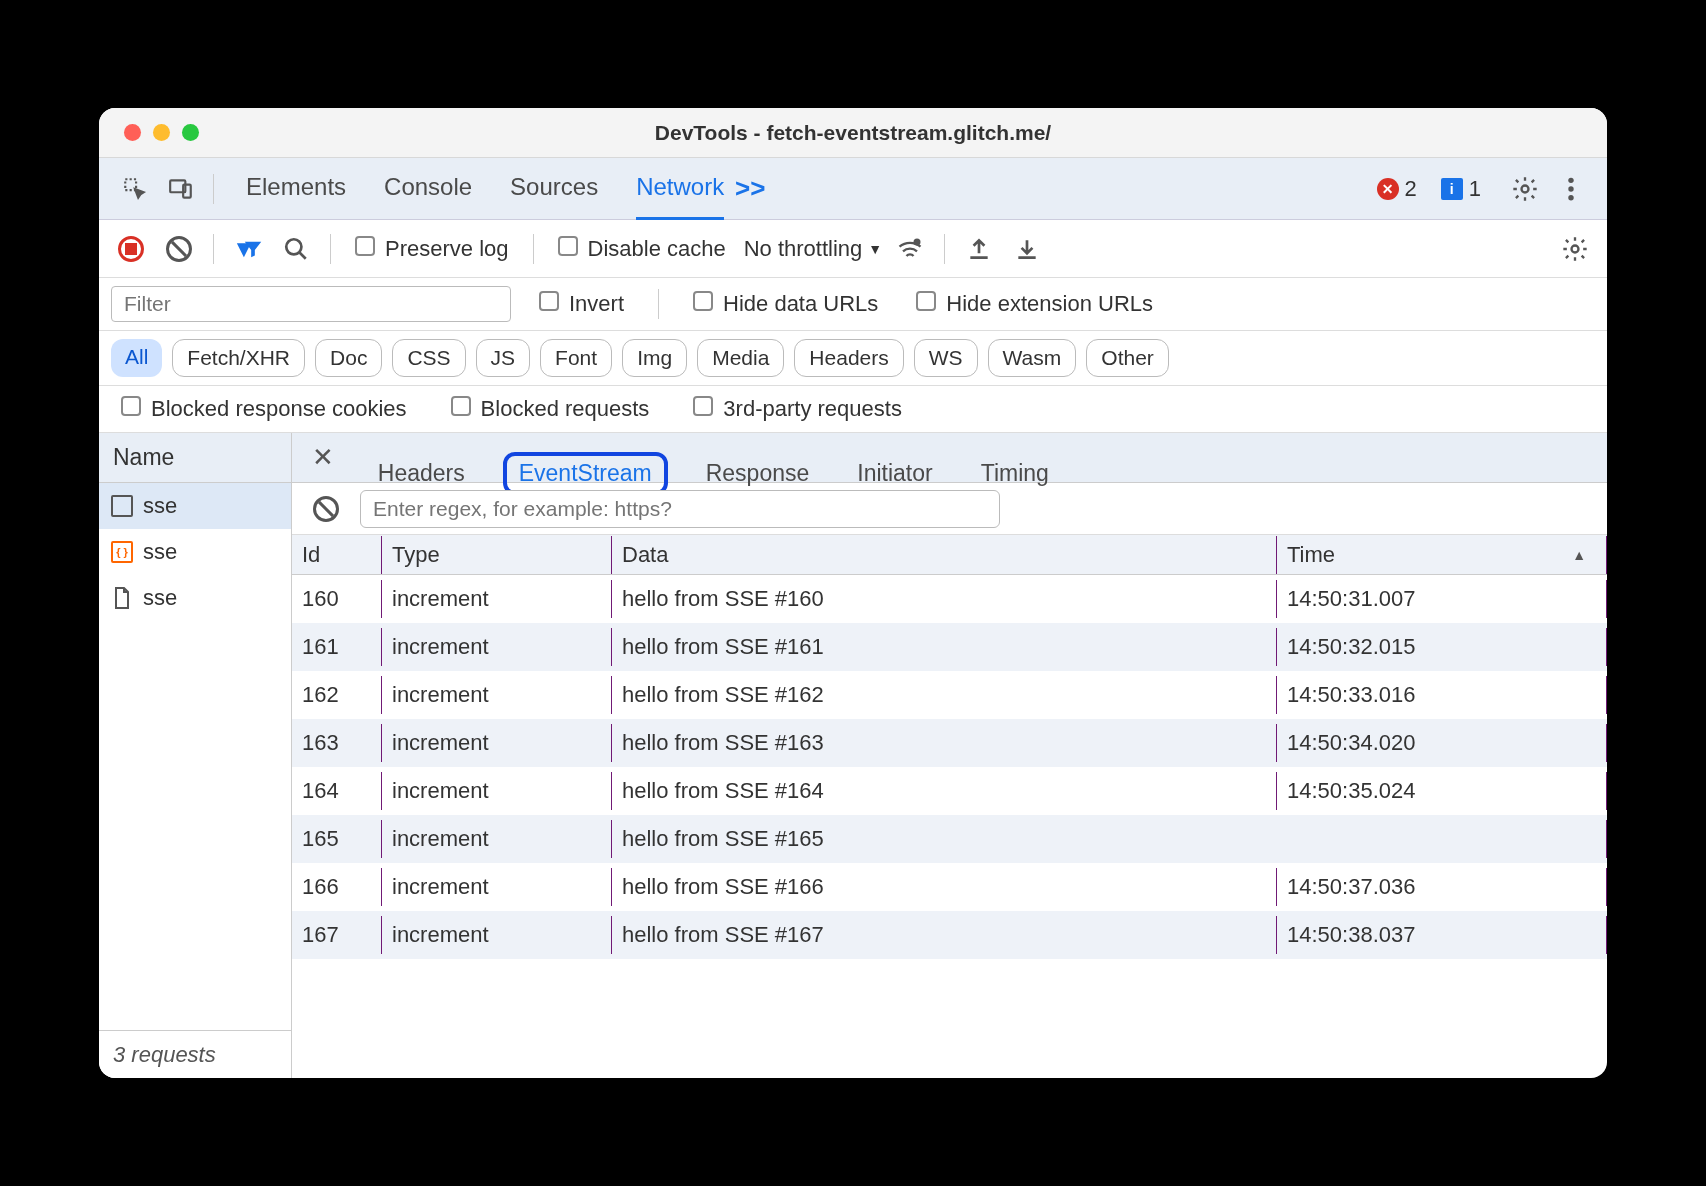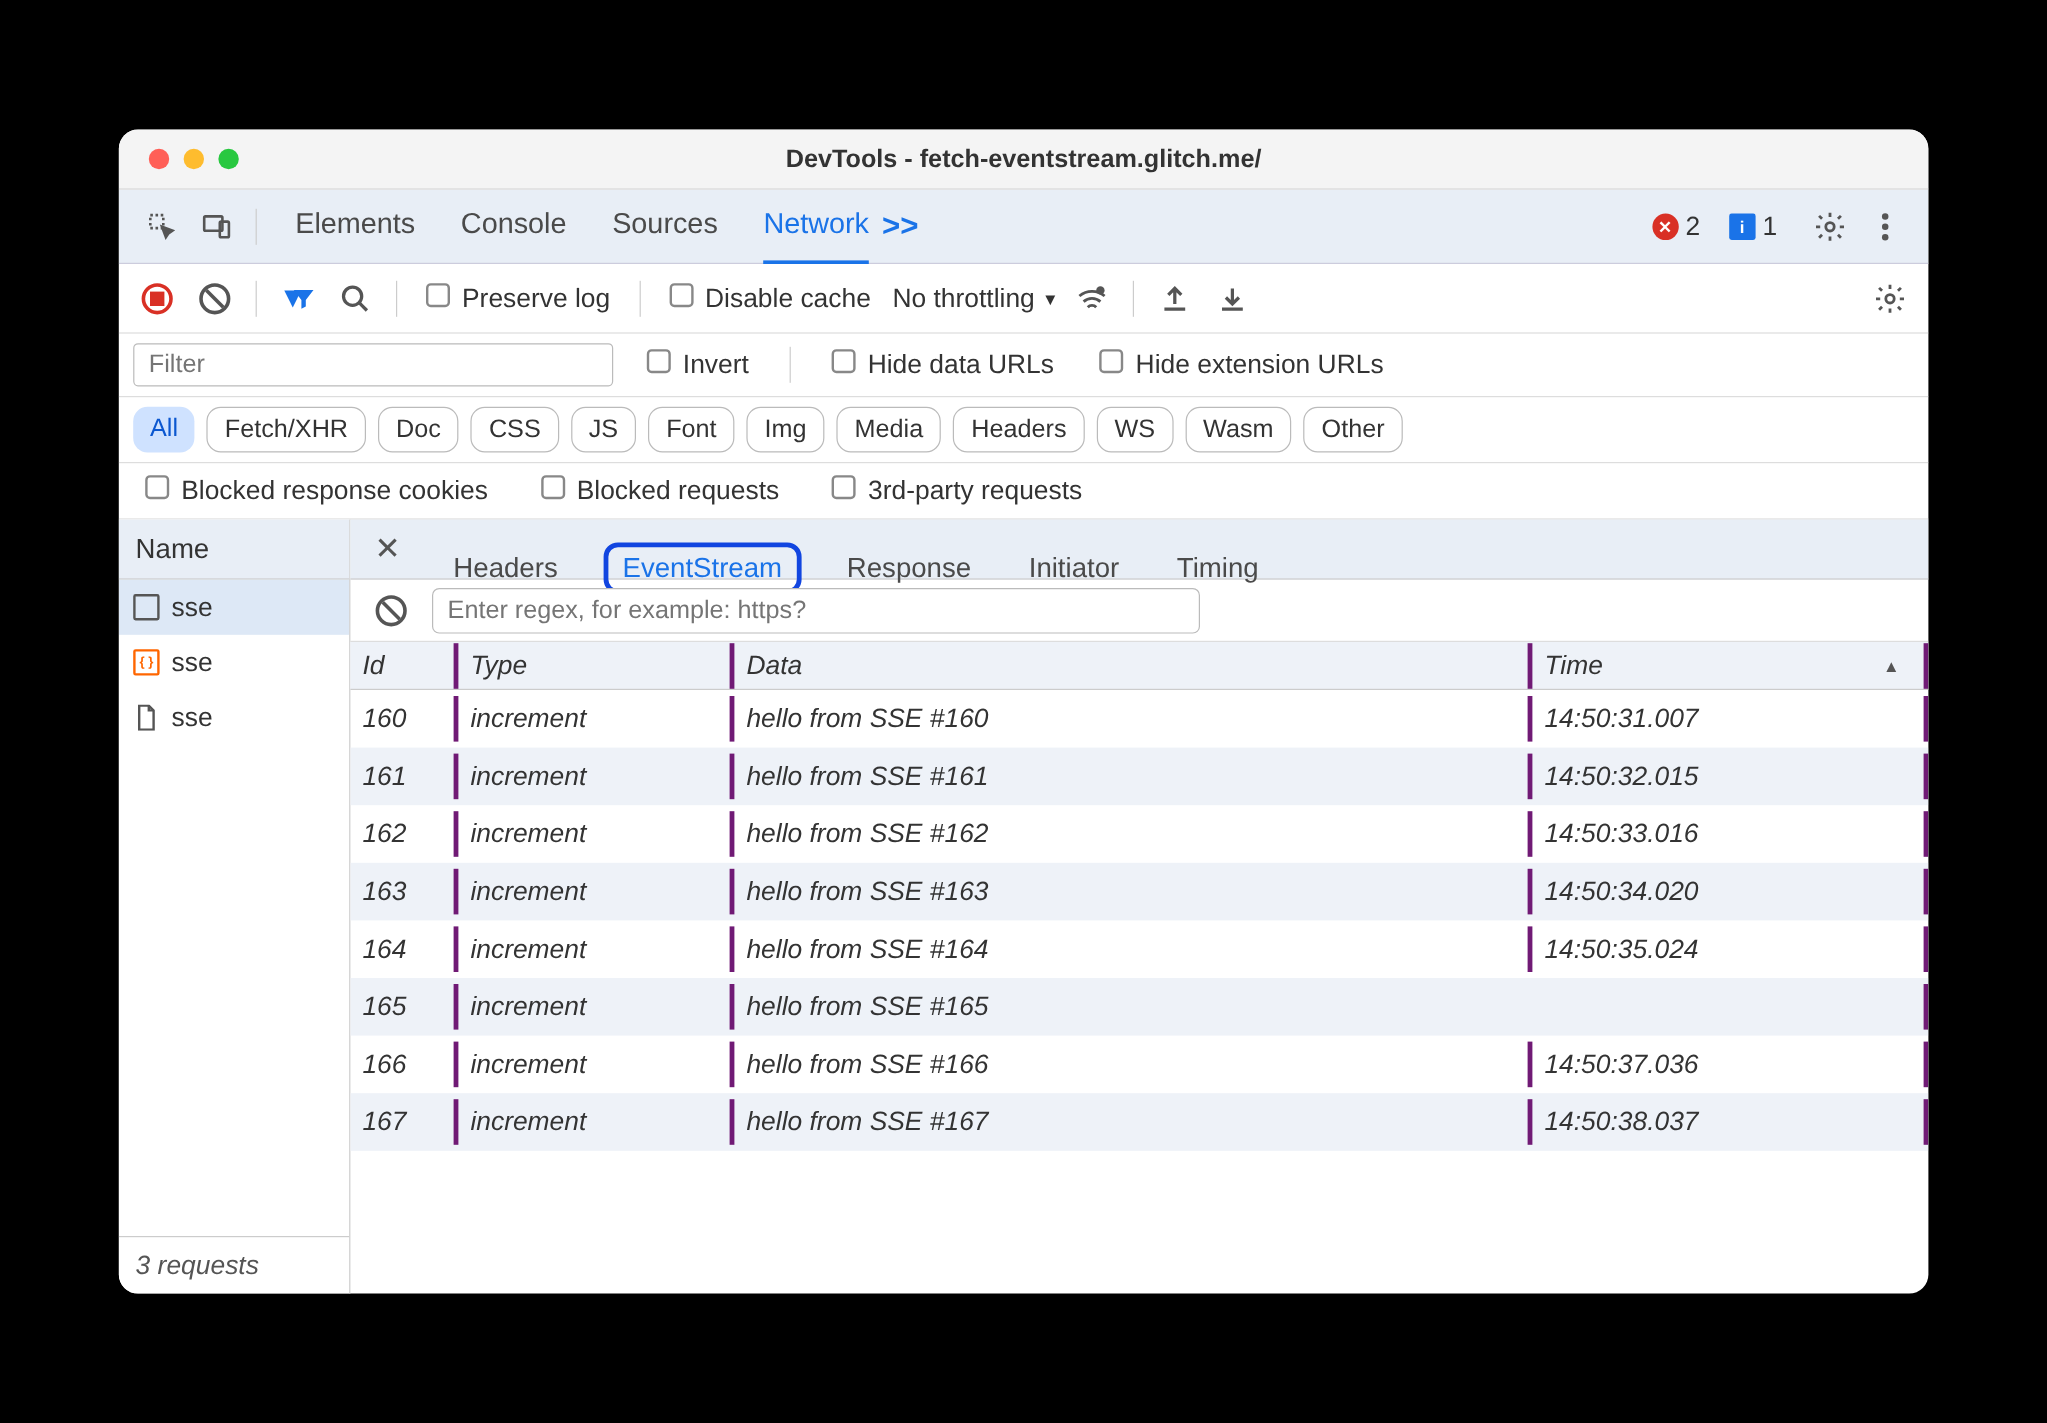--- a/index.html
+++ b/index.html
@@ -52,21 +52,21 @@
 .footer{height:48px;border-top:1px solid #ccc;display:flex;align-items:center;padding:0 14px;font-size:22px;color:#555;font-style:italic;}
 
 .detail{flex:1;display:flex;flex-direction:column;min-width:0;}
 .dtabs{height:50px;display:flex;align-items:center;background:#e8eef6;border-bottom:1px solid #ccc;padding:0 14px;gap:28px;}
 .closex{font-size:26px;color:#555;cursor:pointer;padding:0 6px;}
 .dtab{font-size:23px;color:#4a4a4a;padding:6px 10px;cursor:pointer;border-radius:8px;margin-top:32px;}
 .dtab.active{color:#1a73e8;border:4px solid #1145e0;border-radius:12px;padding:4px 12px;font-weight:500;}
 .regexrow{height:52px;display:flex;align-items:center;padding:0 14px;gap:14px;border-bottom:1px solid #ddd;}
 .rinput{flex:0 0 640px;height:38px;border:1px solid #bbb;border-radius:6px;padding:0 12px;font-size:21px;color:#888;}
 .tblh{display:flex;background:#eef2f8;border-bottom:1px solid #ccc;height:40px;align-items:center;font-size:22px;color:#333;}
-.tblh>div,.trow>div{padding:6px 10px;border-right:4px solid #701a75;overflow:hidden;white-space:nowrap;font-style:italic;}
+.tblh>div,.trow>div{padding:6px 10px;border-right:1px solid #701a75;overflow:hidden;white-space:nowrap;}
 .c-id{width:90px;} .c-type{width:230px;} .c-data{flex:1;} .c-time{width:330px;display:flex;align-items:center;justify-content:space-between;}
 .tbody{flex:1;overflow:auto;}
 .trow{display:flex;height:48px;align-items:center;font-size:22px;color:#333;}
 .trow.alt{background:#eef2f8;}
 .sorticon{font-size:14px;color:#555;margin-right:10px;}
 </style>
 </head>
 <body>
 
 <div class="window">

